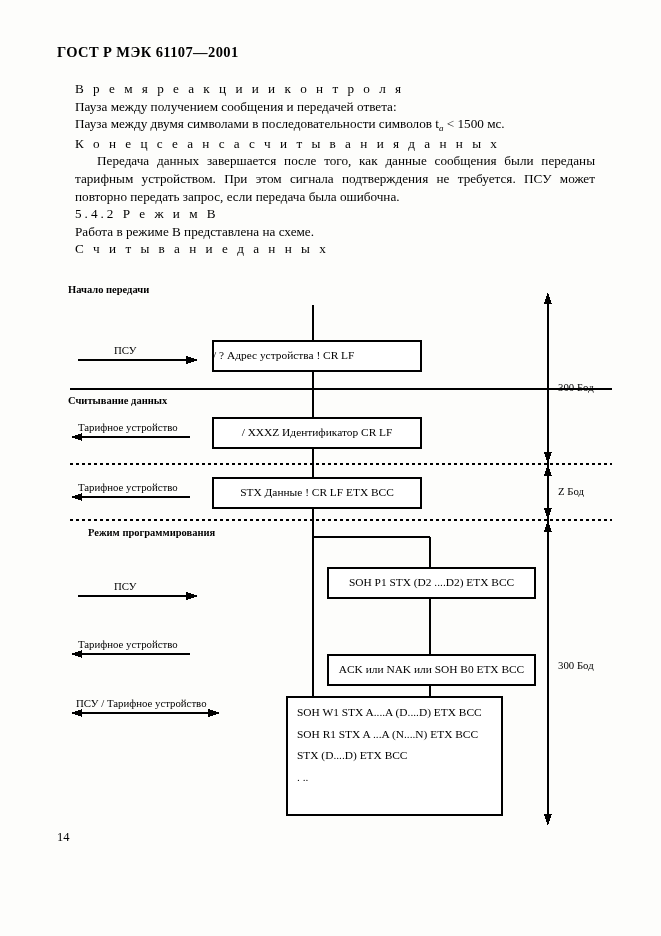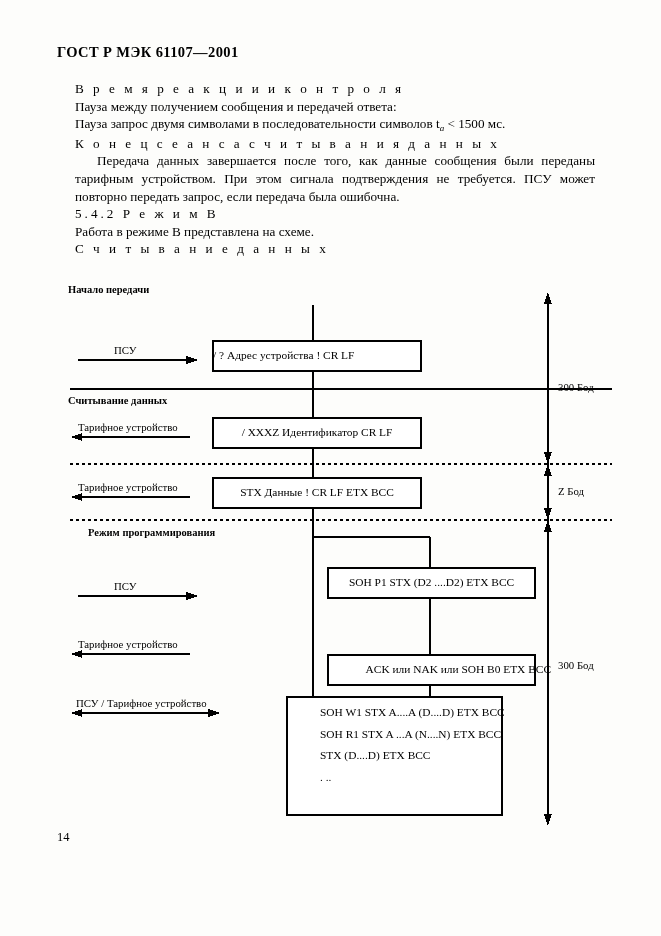--- a/index.html
+++ b/index.html
@@ -103,42 +103,41 @@
   }
   .box-multi {
     position: absolute;
     font-family: "Liberation Serif", serif;
     font-size: 11.4px;
     line-height: 21.5px;
     white-space: nowrap;
   }
   .box-multi div {
     white-space: nowrap;
-    margin-left: 23px;
   }
 
   .page-number {
     position: absolute;
     left: 57px;
     top: 830px;
     font-family: "Liberation Serif", serif;
     font-size: 12.5px;
   }
 </style>
 </head>
 <body>
 
 <div class="page">
 
   <div class="doc-header">ГОСТ Р МЭК 61107—2001</div>
 
   <div class="body-text">
     <p class="spaced nojust">В р е м я   р е а к ц и и   и   к о н т р о л я</p>
     <p class="nojust">Пауза между получением сообщения и передачей ответа:</p>
-    <p class="nojust"><span>Пауза запрос двумя символами в последовательности символов t</span><em class="it"><sub>a</sub></em><span> &lt; 1500 мс.</span></p>
+    <p class="nojust"><span>Пауза между двумя символами в последовательности символов t</span><em class="it"><sub>a</sub></em><span> &lt; 1500 мс.</span></p>
     <p class="spaced nojust">К о н е ц   с е а н с а   с ч и т ы в а н и я   д а н н ы х</p>
     <p class="indent">Передача данных завершается после того, как данные сообщения были переданы тарифным устройством. При этом сигнала подтверждения не требуется. ПСУ может повторно передать запрос, если передача была ошибочна.</p>
     <p class="spaced nojust">5.4.2 Р е ж и м   В</p>
     <p class="nojust">Работа в режиме В представлена на схеме.</p>
     <p class="spaced nojust">С ч и т ы в а н и е   д а н н ы х</p>
   </div>
 
   <div class="diagram">
     <svg width="661" height="936" viewBox="0 0 661 936" xmlns="http://www.w3.org/2000/svg">
       <g fill="none" stroke="#000" stroke-width="1.1" shape-rendering="crispEdges">
@@ -206,21 +205,21 @@
     <div class="arrow-label" style="left:78px; top:421px;">Тарифное устройство</div>
     <div class="arrow-label" style="left:78px; top:481px;">Тарифное устройство</div>
     <div class="arrow-label" style="left:114px; top:580px;">ПСУ</div>
     <div class="arrow-label" style="left:78px; top:638px;">Тарифное устройство</div>
     <div class="arrow-label" style="left:76px; top:697px;">ПСУ / Тарифное устройство</div>
 
     <div class="box-text" style="left:213px; top:349px; width:208px; text-align:left;">/ ?  Адрес устройства  !  CR  LF</div>
     <div class="box-text" style="left:213px; top:426px; width:208px; text-align:center;">/  XXXZ  Идентификатор  CR  LF</div>
     <div class="box-text" style="left:213px; top:486px; width:208px; text-align:center;">STX  Данные  !  CR  LF  ETX  BCC</div>
     <div class="box-text" style="left:328px; top:576px; width:207px; text-align:center;">SOH  P1  STX  (D2 ....D2)  ETX  BCC</div>
-    <div class="box-text" style="left:328px; top:663px; width:207px; text-align:right;margin-left:16px;">ACK или NAK или SOH  B0  ETX  BCC</div>
+    <div class="box-text" style="left:328px; top:663px; width:207px; text-align:center;">ACK или NAK или SOH  B0  ETX  BCC</div>
 
     <div class="box-multi" style="left:297px; top:702px; width:200px;">
       <div>SOH  W1  STX  A....A (D....D)  ETX  BCC</div>
       <div>SOH  R1  STX  A ...A (N....N)  ETX  BCC</div>
       <div>STX  (D....D)  ETX  BCC</div>
       <div>. ..</div>
     </div>
 
     <div class="baud-label" style="left:558px; top:381px;">300 Бод</div>
     <div class="baud-label" style="left:558px; top:485px;">Z Бод</div>

